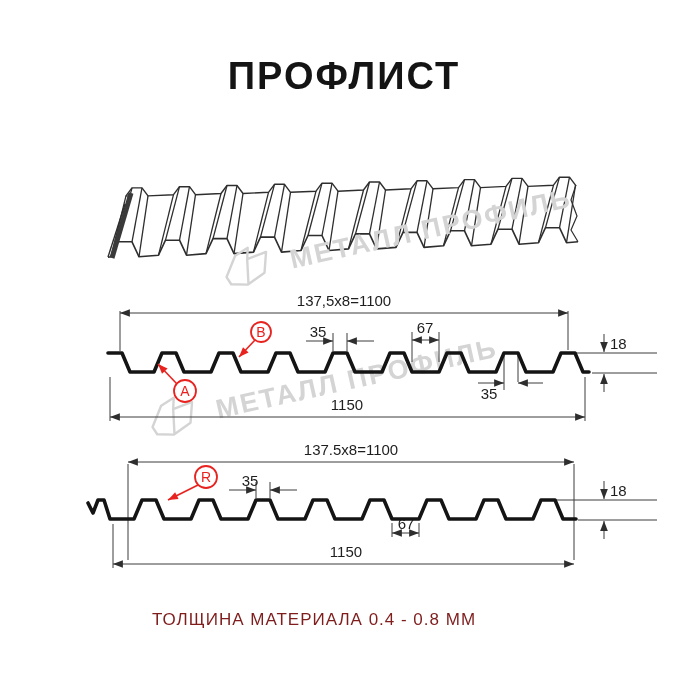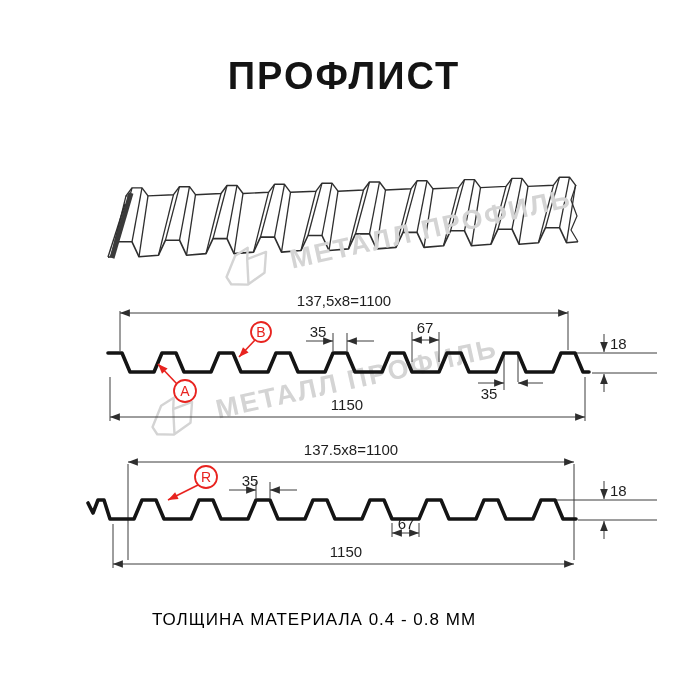--- a/index.html
+++ b/index.html
@@ -3,21 +3,21 @@
 <meta charset="utf-8">
 <style>
   html,body{margin:0;padding:0;background:#fff;}
   .page{position:relative;width:700px;height:700px;background:#ffffff;overflow:hidden;
         font-family:"Liberation Sans", sans-serif;color:#1c1c1c;}
   .title{position:absolute;top:55px;left:0;width:688px;text-align:center;
          font-size:38px;font-weight:800;letter-spacing:2px;color:#141414;}
   .subtitle{position:absolute;top:101px;left:0;width:700px;text-align:center;
             font-size:18px;font-weight:600;letter-spacing:1.5px;color:#1c1c1c;}
   .footer{position:absolute;top:610px;left:0;width:628px;text-align:center;
-          font-size:17px;font-weight:500;letter-spacing:1px;color:#000000;}
+          font-size:17px;font-weight:500;letter-spacing:1px;color:#7f1d1d;}
   .wm{position:absolute;display:flex;align-items:center;gap:10px;
       color:#d4d4d4;font-weight:bold;font-size:27px;letter-spacing:2px;
       transform:rotate(-12.5deg);transform-origin:0 50%;white-space:nowrap;}
   .wm1{left:222px;top:250px;z-index:3;}
   .wm2{left:148px;top:400px;z-index:1;}
   svg.draw{position:absolute;left:0;top:0;z-index:2;}
   .prof{stroke:#141414;stroke-width:3.6;fill:none;stroke-linejoin:round;stroke-linecap:round;}
   .dl{stroke:#3c3c3c;stroke-width:1;fill:none;}
   .dt{font-family:"Liberation Sans",sans-serif;font-size:15px;fill:#1e1e1e;}
   .red{stroke:#e8231f;fill:none;}

